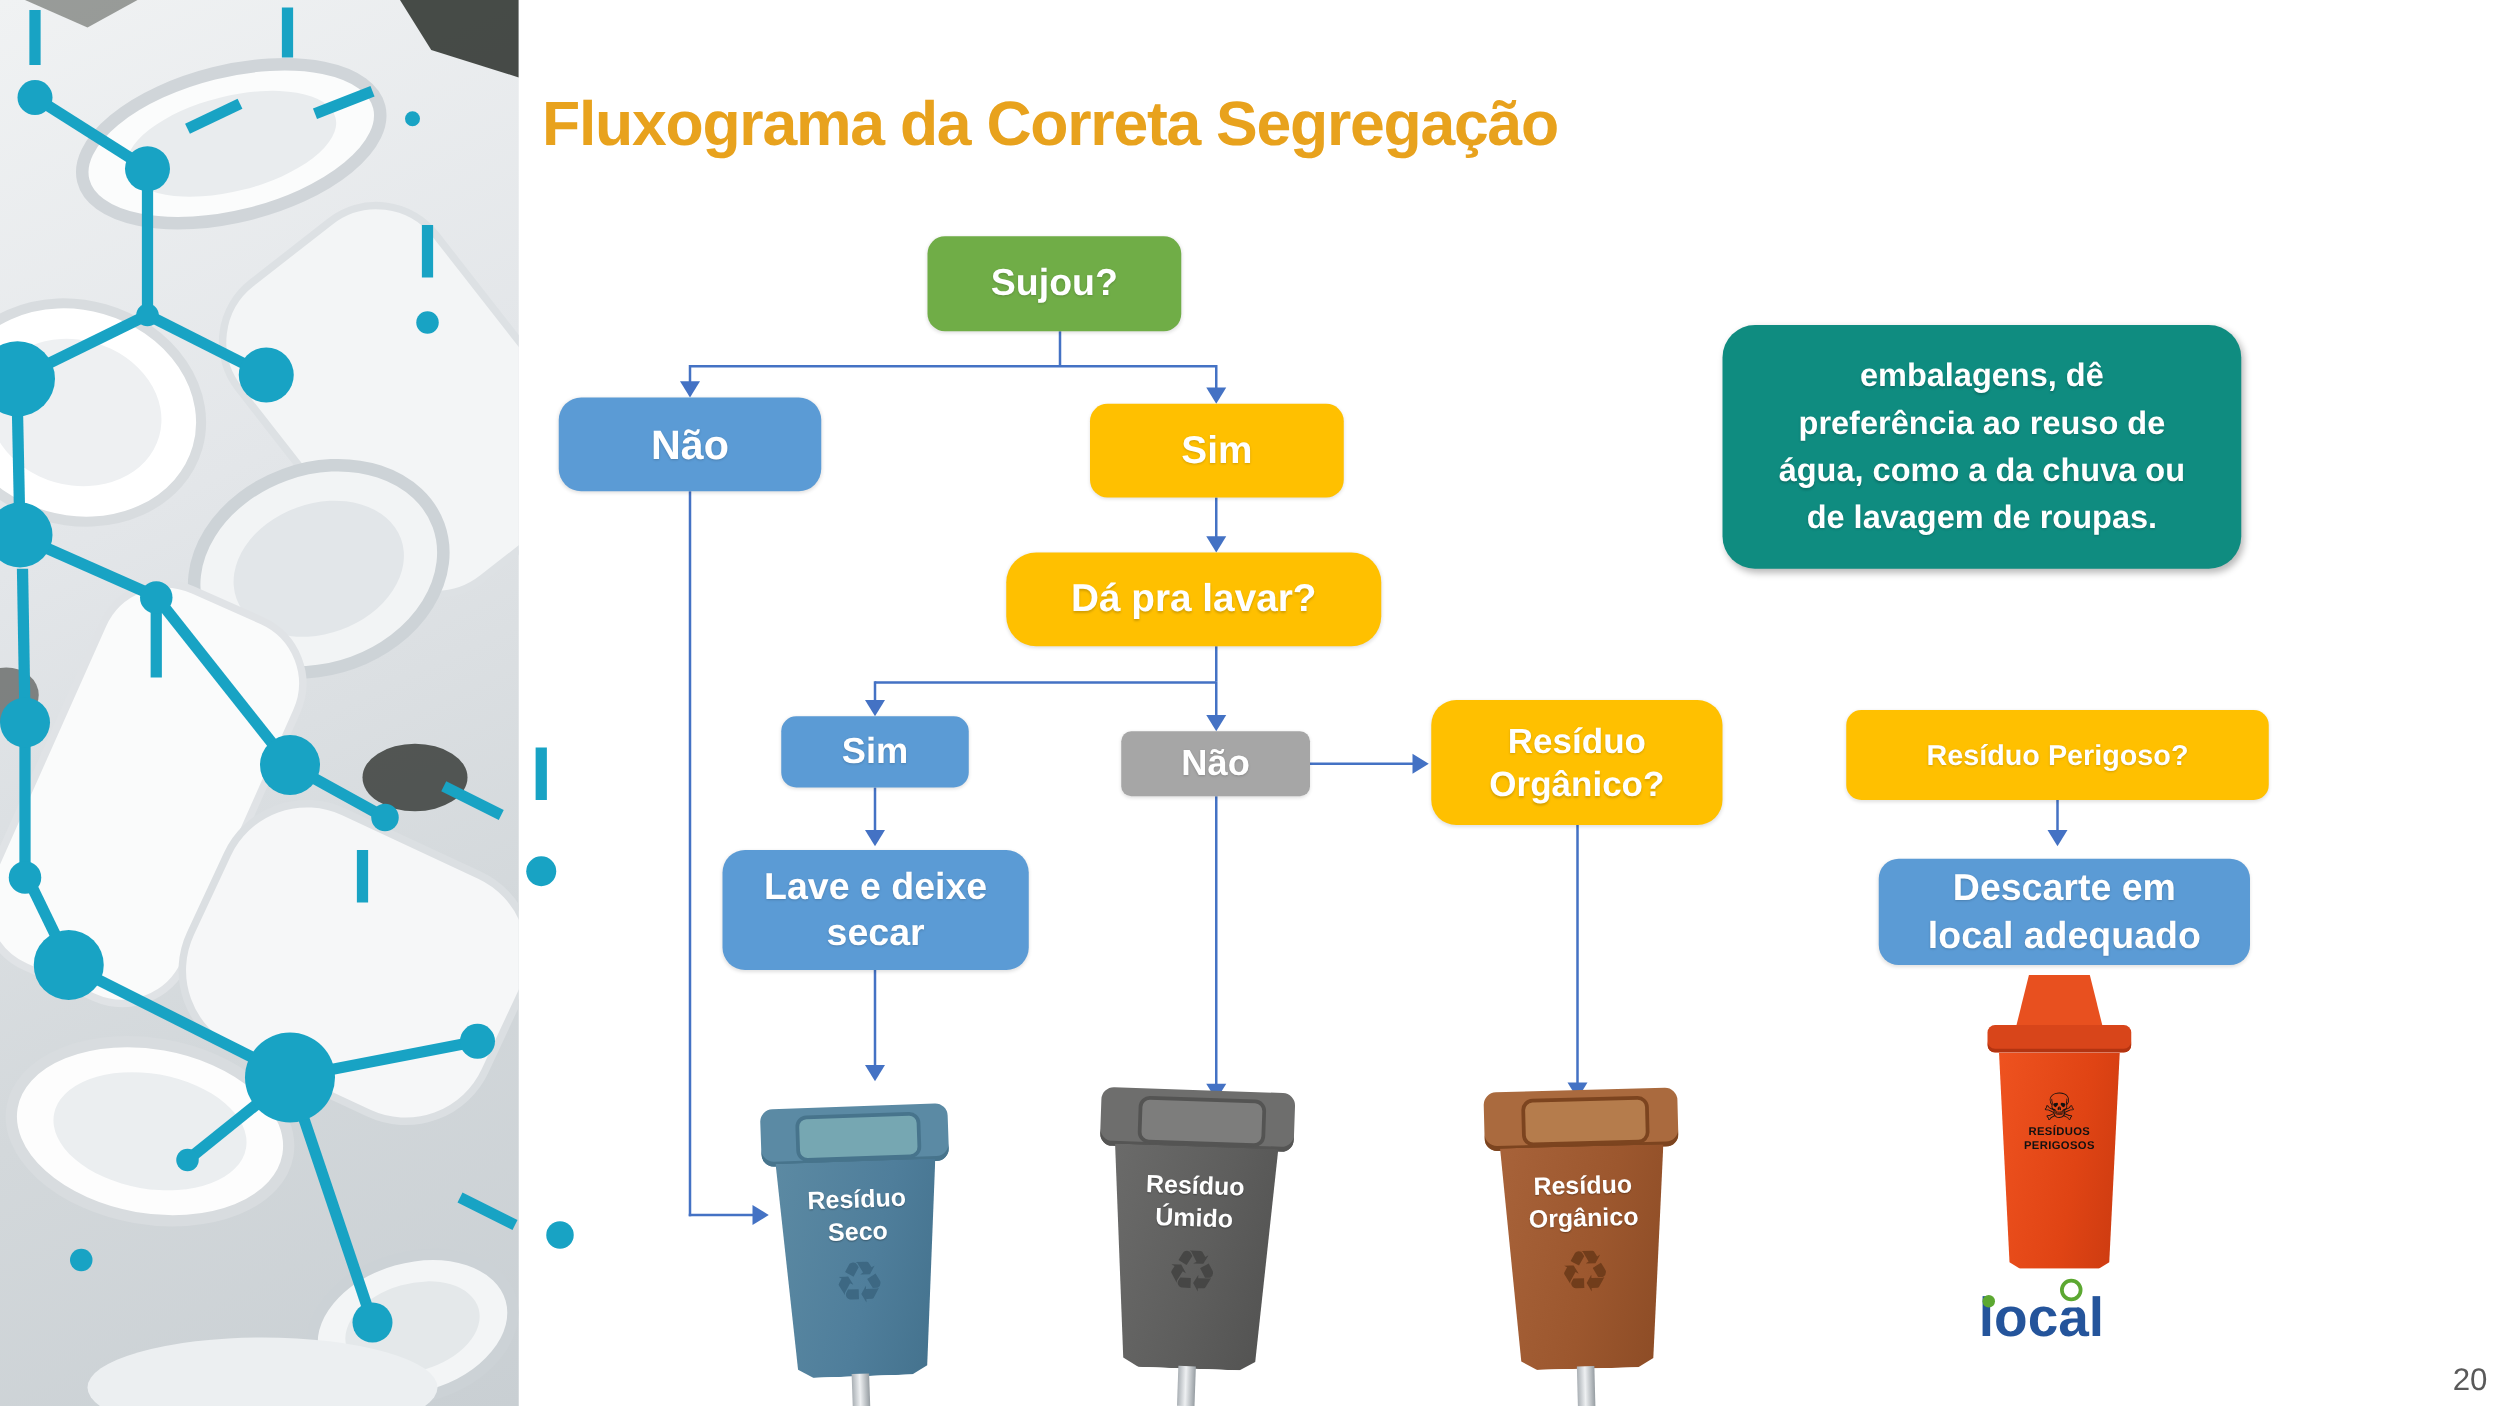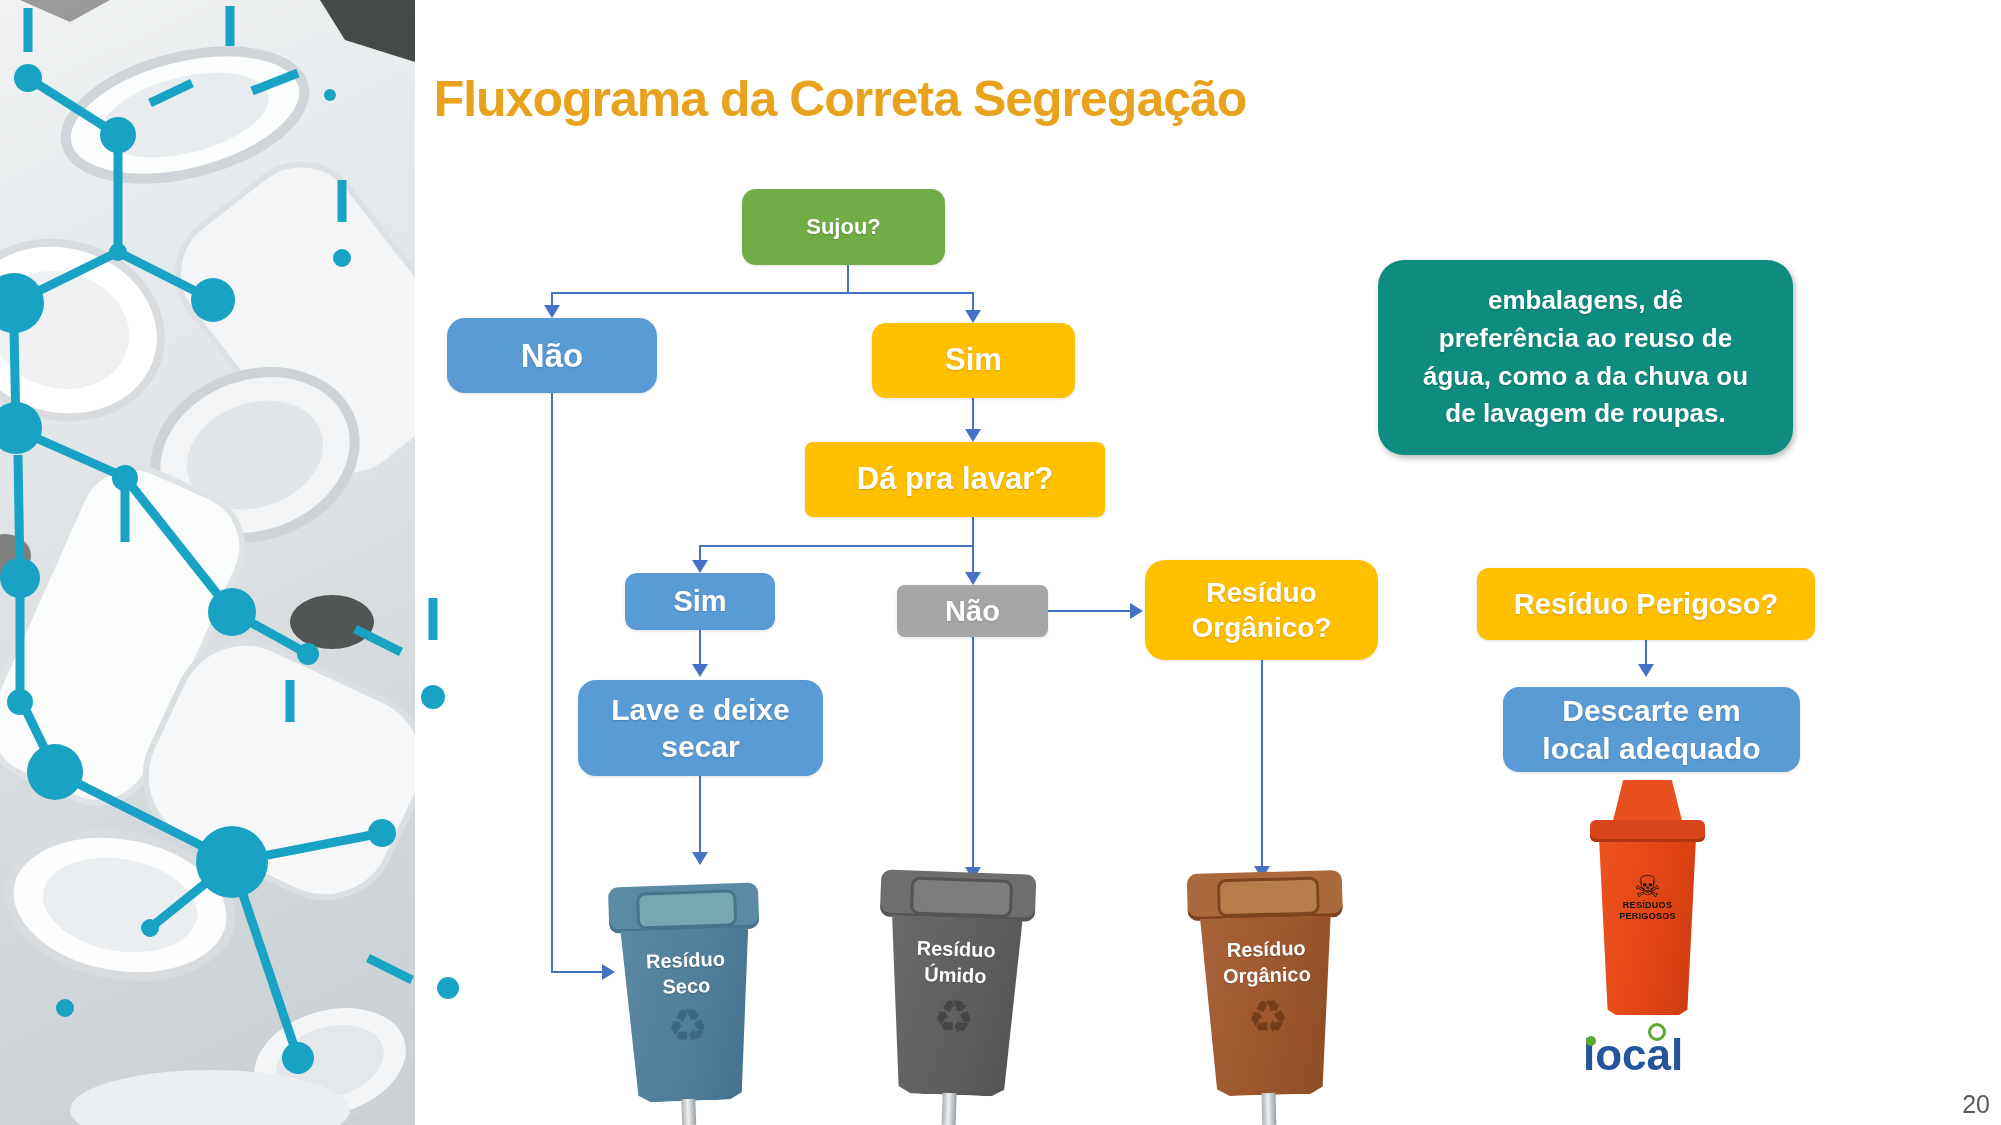--- a/index.html
+++ b/index.html
@@ -181,43 +181,43 @@
   <div class="vline" style="left:1261px;top:660px;height:208px;"></div>
   <div class="ah-down" style="left:1254px;top:866px;"></div>
   <div class="vline" style="left:699px;top:776px;height:78px;"></div>
   <div class="ah-down" style="left:692px;top:852px;"></div>
   <div class="vline" style="left:551px;top:393px;height:580px;"></div>
   <div class="hline" style="left:551px;top:971px;width:52px;"></div>
   <div class="ah-right" style="left:602px;top:964px;"></div>
   <div class="vline" style="left:1645px;top:640px;height:26px;"></div>
   <div class="ah-down" style="left:1638px;top:664px;"></div>
 
-  <div class="node green" style="left:742px;top:189px;width:203px;height:76px;border-radius:14px;font-size:22px;">
+  <div class="node green" style="left:742px;top:189px;width:203px;height:76px;border-radius:14px;font-size:30px;">
     <span>Sujou?</span>
   </div>
   <div class="node blue" style="left:447px;top:318px;width:210px;height:75px;border-radius:18px;font-size:33px;">
     <span>Não</span>
   </div>
   <div class="node yellow" style="left:872px;top:323px;width:203px;height:75px;border-radius:14px;font-size:31px;">
     <span>Sim</span>
   </div>
-  <div class="node yellow" style="left:805px;top:442px;width:300px;height:75px;border-radius:8px;font-size:31px;">
+  <div class="node yellow" style="left:805px;top:442px;width:300px;height:75px;border-radius:24px;font-size:31px;">
     <span>Dá pra lavar?</span>
   </div>
   <div class="node blue" style="left:625px;top:573px;width:150px;height:57px;border-radius:12px;font-size:29px;">
     <span>Sim</span>
   </div>
   <div class="node grayb" style="left:897px;top:585px;width:151px;height:52px;border-radius:8px;font-size:29px;">
     <span>Não</span>
   </div>
   <div class="node yellow" style="left:1145px;top:560px;width:233px;height:100px;border-radius:20px;font-size:28px;">
     <span>Resíduo</span>
     <span>Orgânico?</span>
   </div>
-  <div class="node yellow" style="left:1477px;top:568px;width:338px;height:72px;border-radius:12px;font-size:29px;">
+  <div class="node yellow" style="left:1477px;top:568px;width:338px;height:72px;border-radius:12px;font-size:23px;">
     <span>Resíduo Perigoso?</span>
   </div>
   <div class="node blue" style="left:578px;top:680px;width:245px;height:96px;border-radius:18px;font-size:30px;">
     <span>Lave e deixe</span>
     <span>secar</span>
   </div>
   <div class="node blue" style="left:1503px;top:687px;width:297px;height:85px;border-radius:16px;font-size:30px;">
     <span>Descarte em</span>
     <span>local adequado</span>
   </div>

